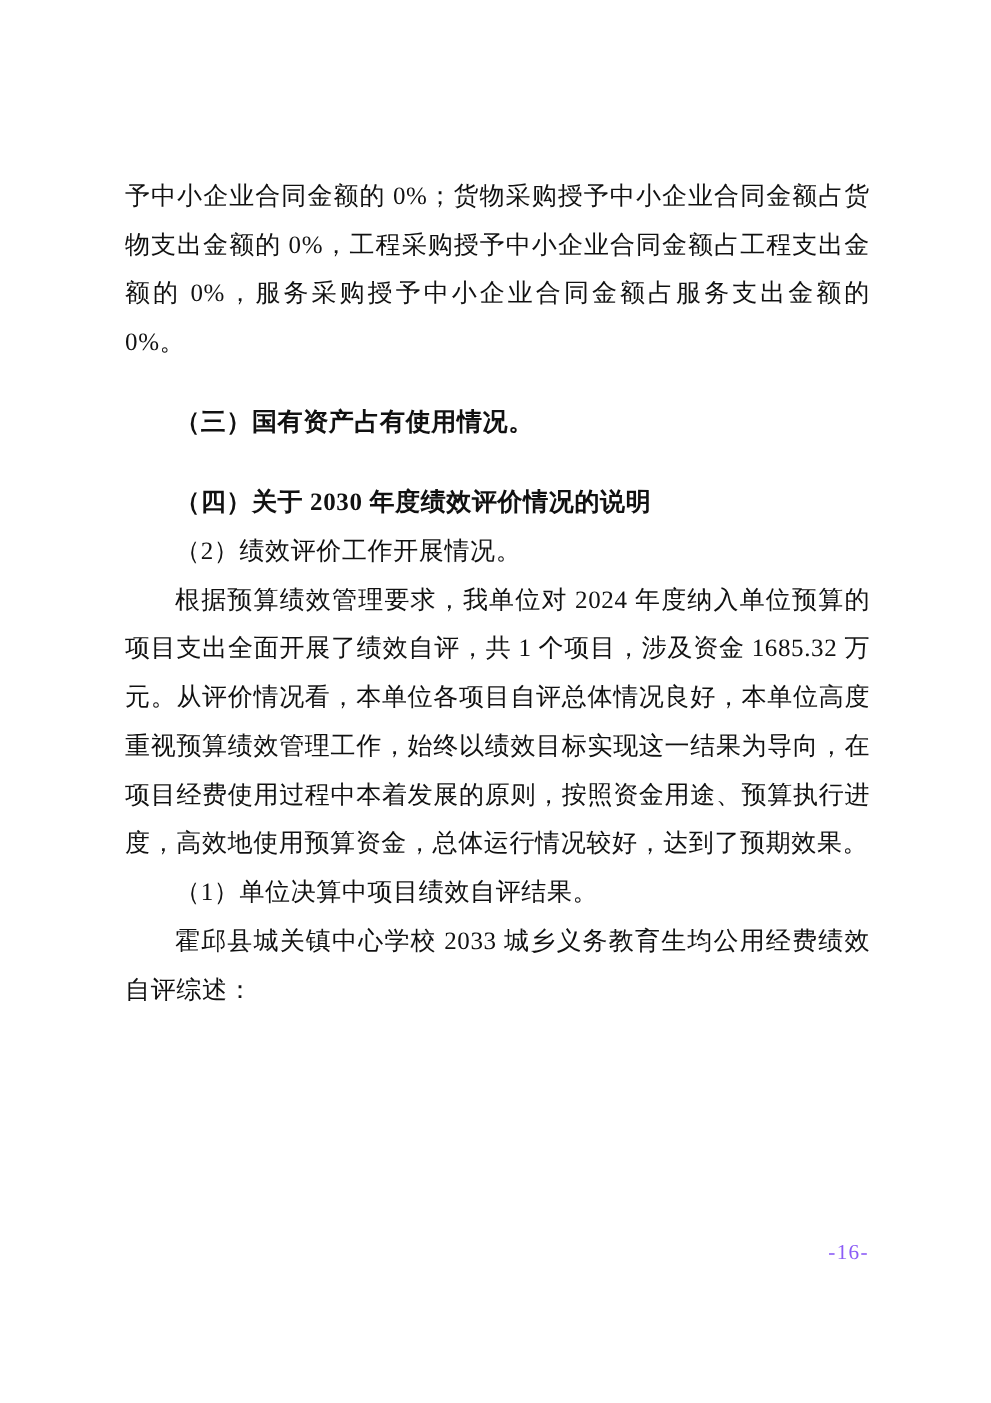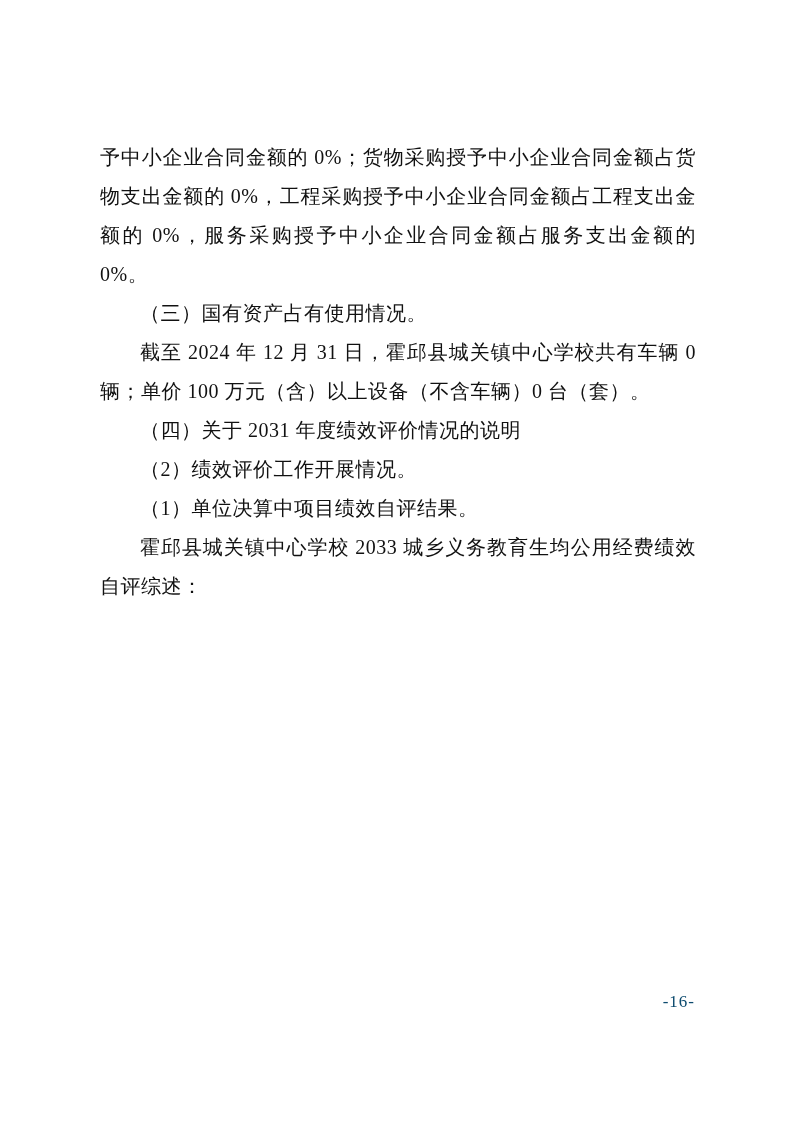--- a/index.html
+++ b/index.html
@@ -32,40 +32,41 @@
     margin: 0;
     padding: 0;
   }
   .para {
     text-indent: 2em;
   }
   .para-noindent {
     text-indent: 0;
   }
   .heading {
-    font-weight: normal;
+    font-weight: bold;
     text-indent: 2em;
+    margin-top: 25px;
   }
   .page-number {
     position: absolute;
     right: 98px;
     top: 992px;
     font-size: 17px;
     letter-spacing: 1px;
     font-family: "Liberation Serif", "DejaVu Serif", serif;
-    color: #0c4a6e;
+    color: #8b5cf6;
   }
 </style>
 </head>
 <body>
 
 <div class="page">
   <div class="content">
     <p class="para-noindent">予中小企业合同金额的 0%；货物采购授予中小企业合同金额占货物支出金额的 0%，工程采购授予中小企业合同金额占工程支出金额的 0%，服务采购授予中小企业合同金额占服务支出金额的 0%。</p>
     <p class="heading">（三）国有资产占有使用情况。</p>
-    <p class="para">截至 2024 年 12 月 31 日，霍邱县城关镇中心学校共有车辆 0 辆；单价 100 万元（含）以上设备（不含车辆）0 台（套）。</p>
-    <p class="heading">（四）关于 2031 年度绩效评价情况的说明</p>
+    <p class="heading">（四）关于 2030 年度绩效评价情况的说明</p>
     <p class="para">（2）绩效评价工作开展情况。</p>
+    <p class="para">根据预算绩效管理要求，我单位对 2024 年度纳入单位预算的项目支出全面开展了绩效自评，共 1 个项目，涉及资金 1685.32 万元。从评价情况看，本单位各项目自评总体情况良好，本单位高度重视预算绩效管理工作，始终以绩效目标实现这一结果为导向，在项目经费使用过程中本着发展的原则，按照资金用途、预算执行进度，高效地使用预算资金，总体运行情况较好，达到了预期效果。</p>
     <p class="para">（1）单位决算中项目绩效自评结果。</p>
     <p class="para">霍邱县城关镇中心学校 2033 城乡义务教育生均公用经费绩效自评综述：</p>
   </div>
   <div class="page-number">-16-</div>
 </div>
 
 </body></html>

